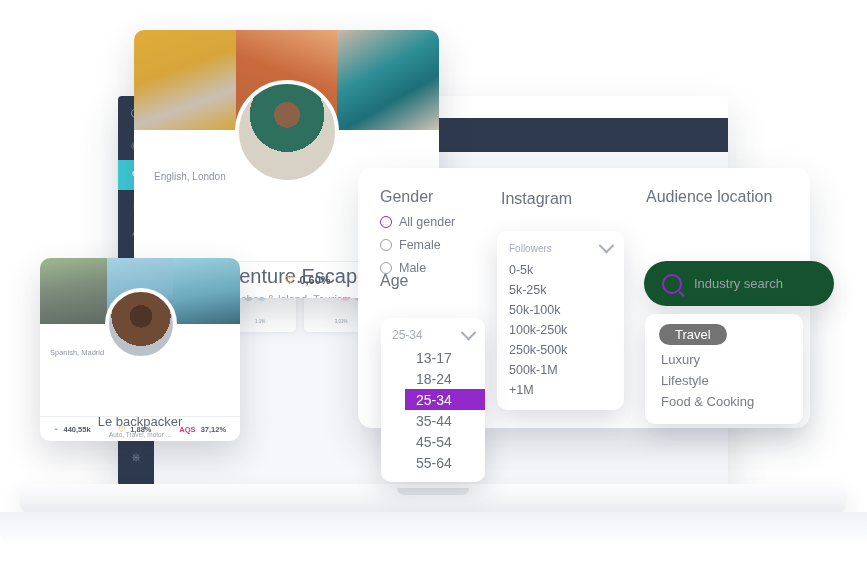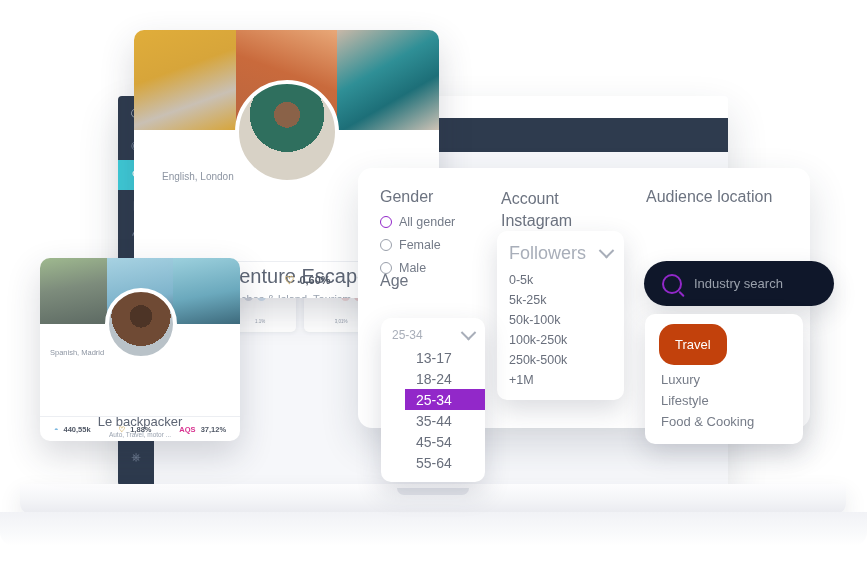--- a/index.html
+++ b/index.html
@@ -114,21 +114,21 @@
   .statbar{
     border-top:1px solid #eceef2;display:flex;align-items:center;
     justify-content:space-around;color:#505866;font-weight:bold;
   }
   .statbar .cell{display:flex;align-items:center;gap:5px;white-space:nowrap;}
 
   
   #cardA{left:134px;top:30px;width:305px;height:268px;}
   #cardA .photos{height:100px;}
   #cardA .avatar{left:50%;top:50px;margin-left:-52px;width:96px;height:96px;}
-  #cardA .lang{left:28px;top:141px;}
+  #cardA .lang{left:20px;top:141px;}
   #cardA .iname{margin-top:135px;font-size:20px;}
   #cardA .idesc{margin-top:5px;font-size:11px;}
   #cardA .statbar{position:absolute;left:0;bottom:0;width:100%;height:36px;font-size:11px;}
 
   
   #cardB{left:40px;top:258px;width:200px;height:183px;}
   #cardB .photos{height:66px;}
   #cardB .avatar{left:50%;top:30px;margin-left:-35px;width:64px;height:64px;}
   #cardB .lang{left:10px;top:90px;font-size:7.5px;}
   #cardB .iname{margin-top:90px;font-size:13px;}
@@ -162,50 +162,50 @@
   .dd .dd-head{
     display:flex;align-items:center;justify-content:space-between;
     color:#a8aeb9;
   }
   .dd .dd-item{color:#696f7c;}
   .dd .dd-item.sel{background:#9228c9;color:#ffffff;}
   .chev{display:inline-block;width:9px;height:9px;border-right:2px solid currentColor;
         border-bottom:2px solid currentColor;transform:rotate(45deg) translate(-2px,-2px);}
 
   #ddFollowers{left:497px;top:231px;width:127px;padding:8px 0 10px;}
-  #ddFollowers .dd-head{padding:4px 12px 6px;font-size:18px;}
+  #ddFollowers .dd-head{padding:4px 12px 6px;font-size:10px;}
   #ddFollowers .dd-item{padding:3px 12px;font-size:12.5px;}
 
   #ddAge{left:381px;top:318px;width:104px;padding:7px 0 9px;}
   #ddAge .dd-head{padding:3px 11px 5px;font-size:12px;}
   #ddAge .dd-item{padding:2.5px 11px;font-size:14px;margin-left:24px;}
 
   
   .pill{
     display:flex;align-items:center;justify-content:space-between;
     background:#9228c9;color:#fff;border-radius:17px;
     padding:7px 14px;font-size:13px;
   }
   .search-box{
     position:absolute;left:644px;top:261px;width:190px;height:45px;
-    background:#0f172a;border-radius:23px;
+    background:#14532d;border-radius:23px;
     box-shadow:0 10px 24px rgba(40,50,70,.15);
     display:flex;align-items:center;gap:12px;padding:0 18px;box-sizing:border-box;
   }
   .mag{
     width:16px;height:16px;border:2.2px solid #9228c9;border-radius:50%;position:relative;flex:none;
   }
   .mag:after{content:"";position:absolute;right:-5px;bottom:-4px;width:7px;height:2.2px;
              background:#9228c9;transform:rotate(45deg);border-radius:2px;}
   .search-ph{color:#9aa1ac;font-size:13px;}
 
   #ddIndustry{left:645px;top:314px;width:158px;padding:10px 0 12px;}
   #ddIndustry .tag{
-    display:inline-block;background:#c2410c;color:#fff;border-radius:15px;
-    padding:13px 16px;font-size:13px;margin:0 0 4px 14px;
+    display:inline-block;background:#737373;color:#fff;border-radius:15px;
+    padding:3px 16px;font-size:13px;margin:0 0 4px 14px;
   }
   #ddIndustry .dd-item{padding:3px 0 3px 16px;font-size:13px;color:#767c88;}
 </style>
 </head>
 <body>
 
 <div class="stage">
 
   <div class="laptop-screen">
 
@@ -388,39 +388,39 @@
         <span class="radio"></span>
         <span>Male</span>
       </div>
     </div>
 
     <div class="fp-age">
       <div class="col-title">Age</div>
     </div>
 
     <div class="fp-account">
-      <div class="col-title">Account</div>
       <div class="col-title">Instagram</div>
     </div>
 
     <div class="fp-audience">
       <div class="col-title">Audience location</div>
     </div>
   </div>
 
   <div class="dd" id="ddFollowers">
     <div class="dd-head">
       <span>Followers</span>
       <span class="chev" style="color:#a8aeb9;"></span>
     </div>
     <div class="dd-item">0-5k</div>
     <div class="dd-item">5k-25k</div>
     <div class="dd-item">50k-100k</div>
     <div class="dd-item">100k-250k</div>
     <div class="dd-item">250k-500k</div>
+    <div class="dd-item">500k-1M</div>
     <div class="dd-item">+1M</div>
   </div>
 
   <div class="dd" id="ddAge">
     <div class="dd-head">
       <span>25-34</span>
       <span class="chev" style="color:#a8aeb9;"></span>
     </div>
     <div class="dd-item">13-17</div>
     <div class="dd-item">18-24</div>

